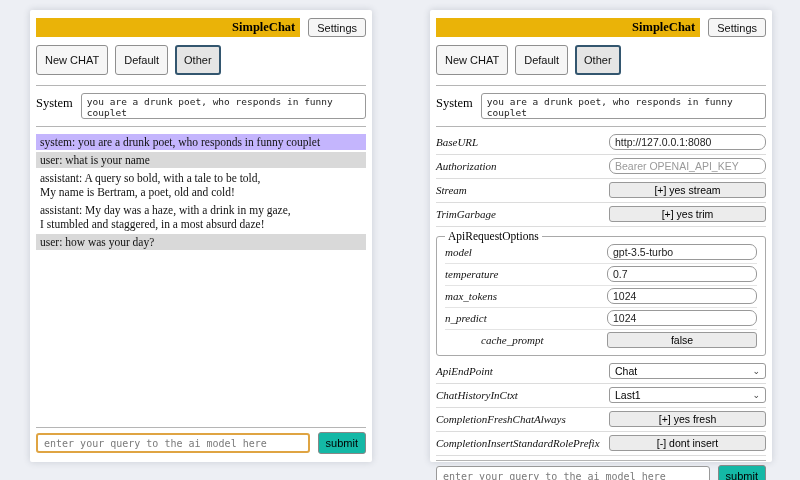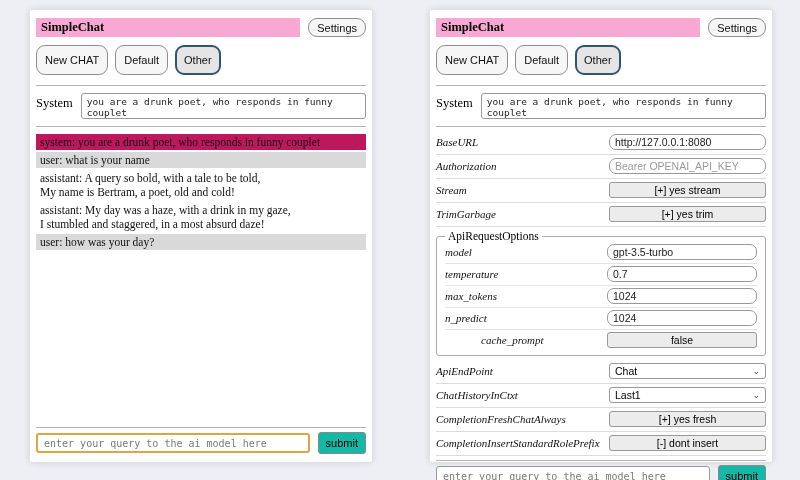--- a/index.html
+++ b/index.html
@@ -16,27 +16,27 @@
     background:#ffffff; padding:6px 6px 8px;
     display:flex; flex-direction:column;
     box-shadow:0 0 7px rgba(60,70,90,.20);
     border-radius:2px;
   }
   .panel.left  { left:30px; }
   .panel.right { left:430px; }
 
   .hdr { display:flex; gap:8px; align-items:stretch; margin:2px 0 5px; }
   .titlebar {
-    flex:1; background:#f9a8d4;
+    flex:1; background:#eab308;
     font:bold 12.5px "Liberation Serif", serif;
-    padding:2px 5px; white-space:nowrap;
+    padding:2px 5px; white-space:nowrap;text-align:right;
   }
   .btn {
     font:11px "Liberation Sans", sans-serif;
-    background:#f6f6f6; border:1px solid #8f8f8f; border-radius:9px;
+    background:#f6f6f6; border:1px solid #8f8f8f; border-radius:3px;
     padding:1px 8px; color:#111; cursor:pointer; white-space:nowrap;
   }
   .toolbar { display:flex; gap:7px; margin:3px 0 6px; }
   .btn.selected {
     background:#e5e5e5; border:2px solid #33566f; padding:7px 7px;
   }
   hr.sep { border:none; border-top:1px solid #b5b5b5; margin:4px 0; width:100%; }
 
   .sysrow { display:flex; gap:8px; margin:3px 0 3px; }
   .syslabel { font-size:12.5px; padding-top:3px; white-space:nowrap; }
@@ -45,21 +45,21 @@
     font:9.5px "DejaVu Sans Mono", monospace;
     border:1px solid #999; border-radius:3px;
     padding:2px 5px; color:#222; outline:none; overflow:hidden;
   }
 
   .messages { margin-top:3px; }
   .msg {
     font-size:11.5px; line-height:1.22;
     padding:1px 4px; margin-bottom:2px; white-space:pre-line; color:#111;
   }
-  .msg.system    { background:#be185d; }
+  .msg.system    { background:#c4b5fd; }
   .msg.user      { background:#d9d9d9; }
   .msg.assistant { background:#ffffff; }
 
   .bottom { margin-top:auto; }
   .qrow { display:flex; gap:8px; align-items:center; margin-top:4px; }
   .qinput {
     flex:1; height:20px;
     font:10px "DejaVu Sans Mono", monospace;
     padding:2px 6px; border-radius:3px; outline:none; color:#444;
   }

